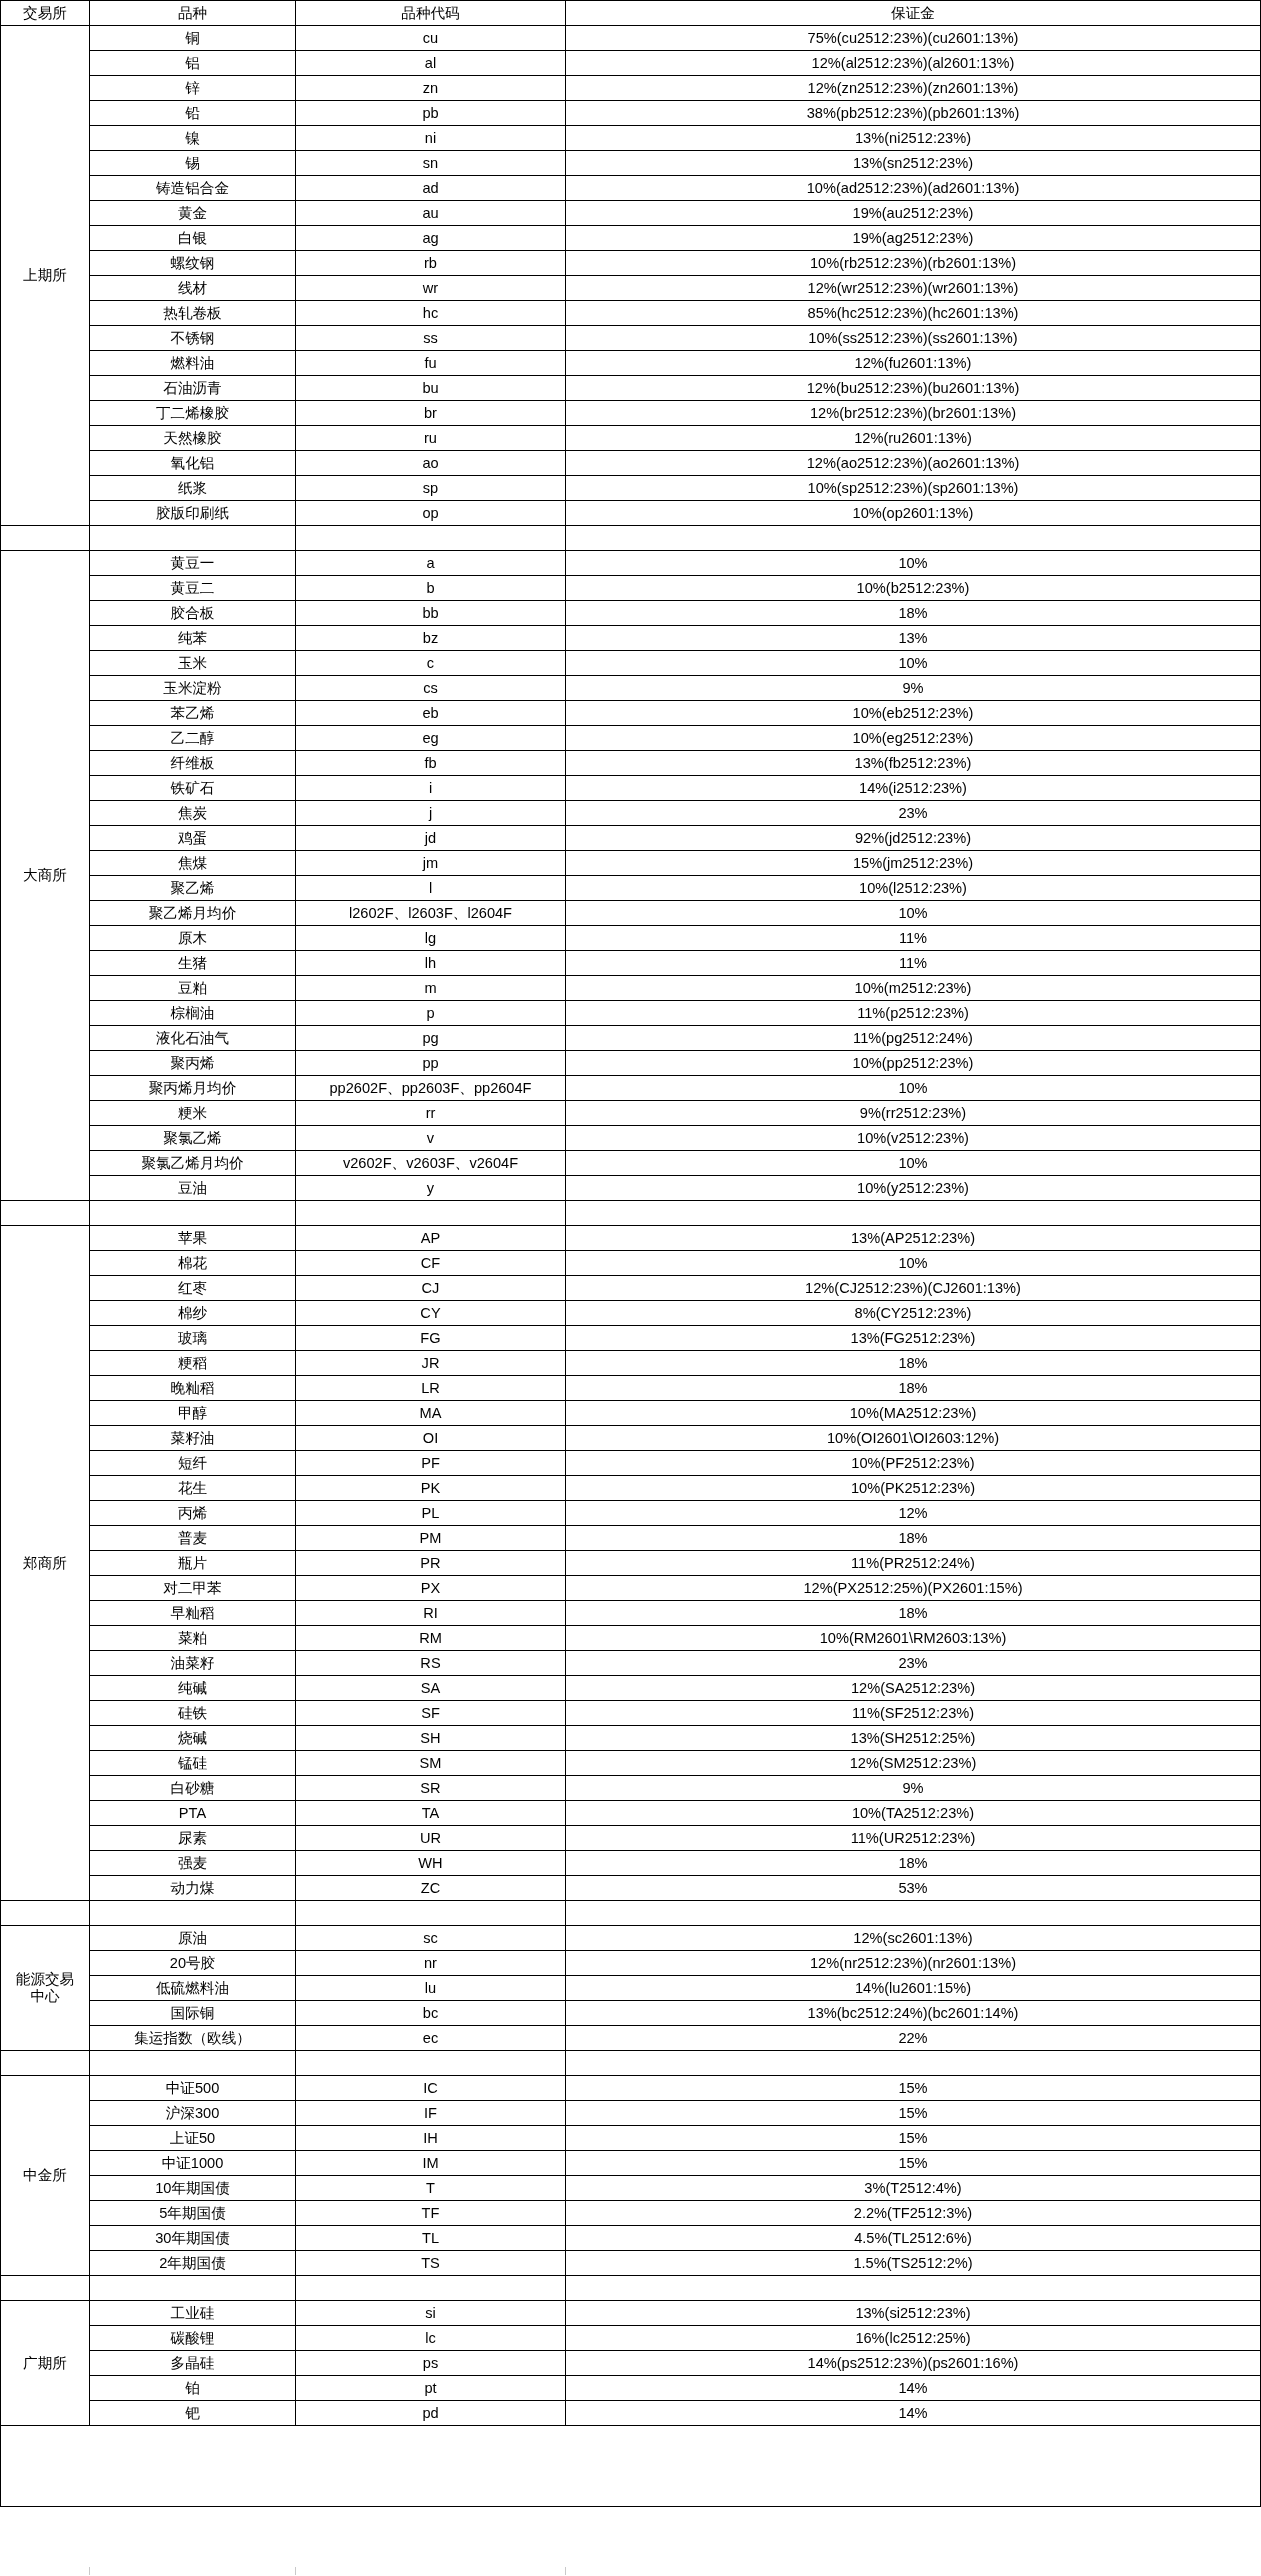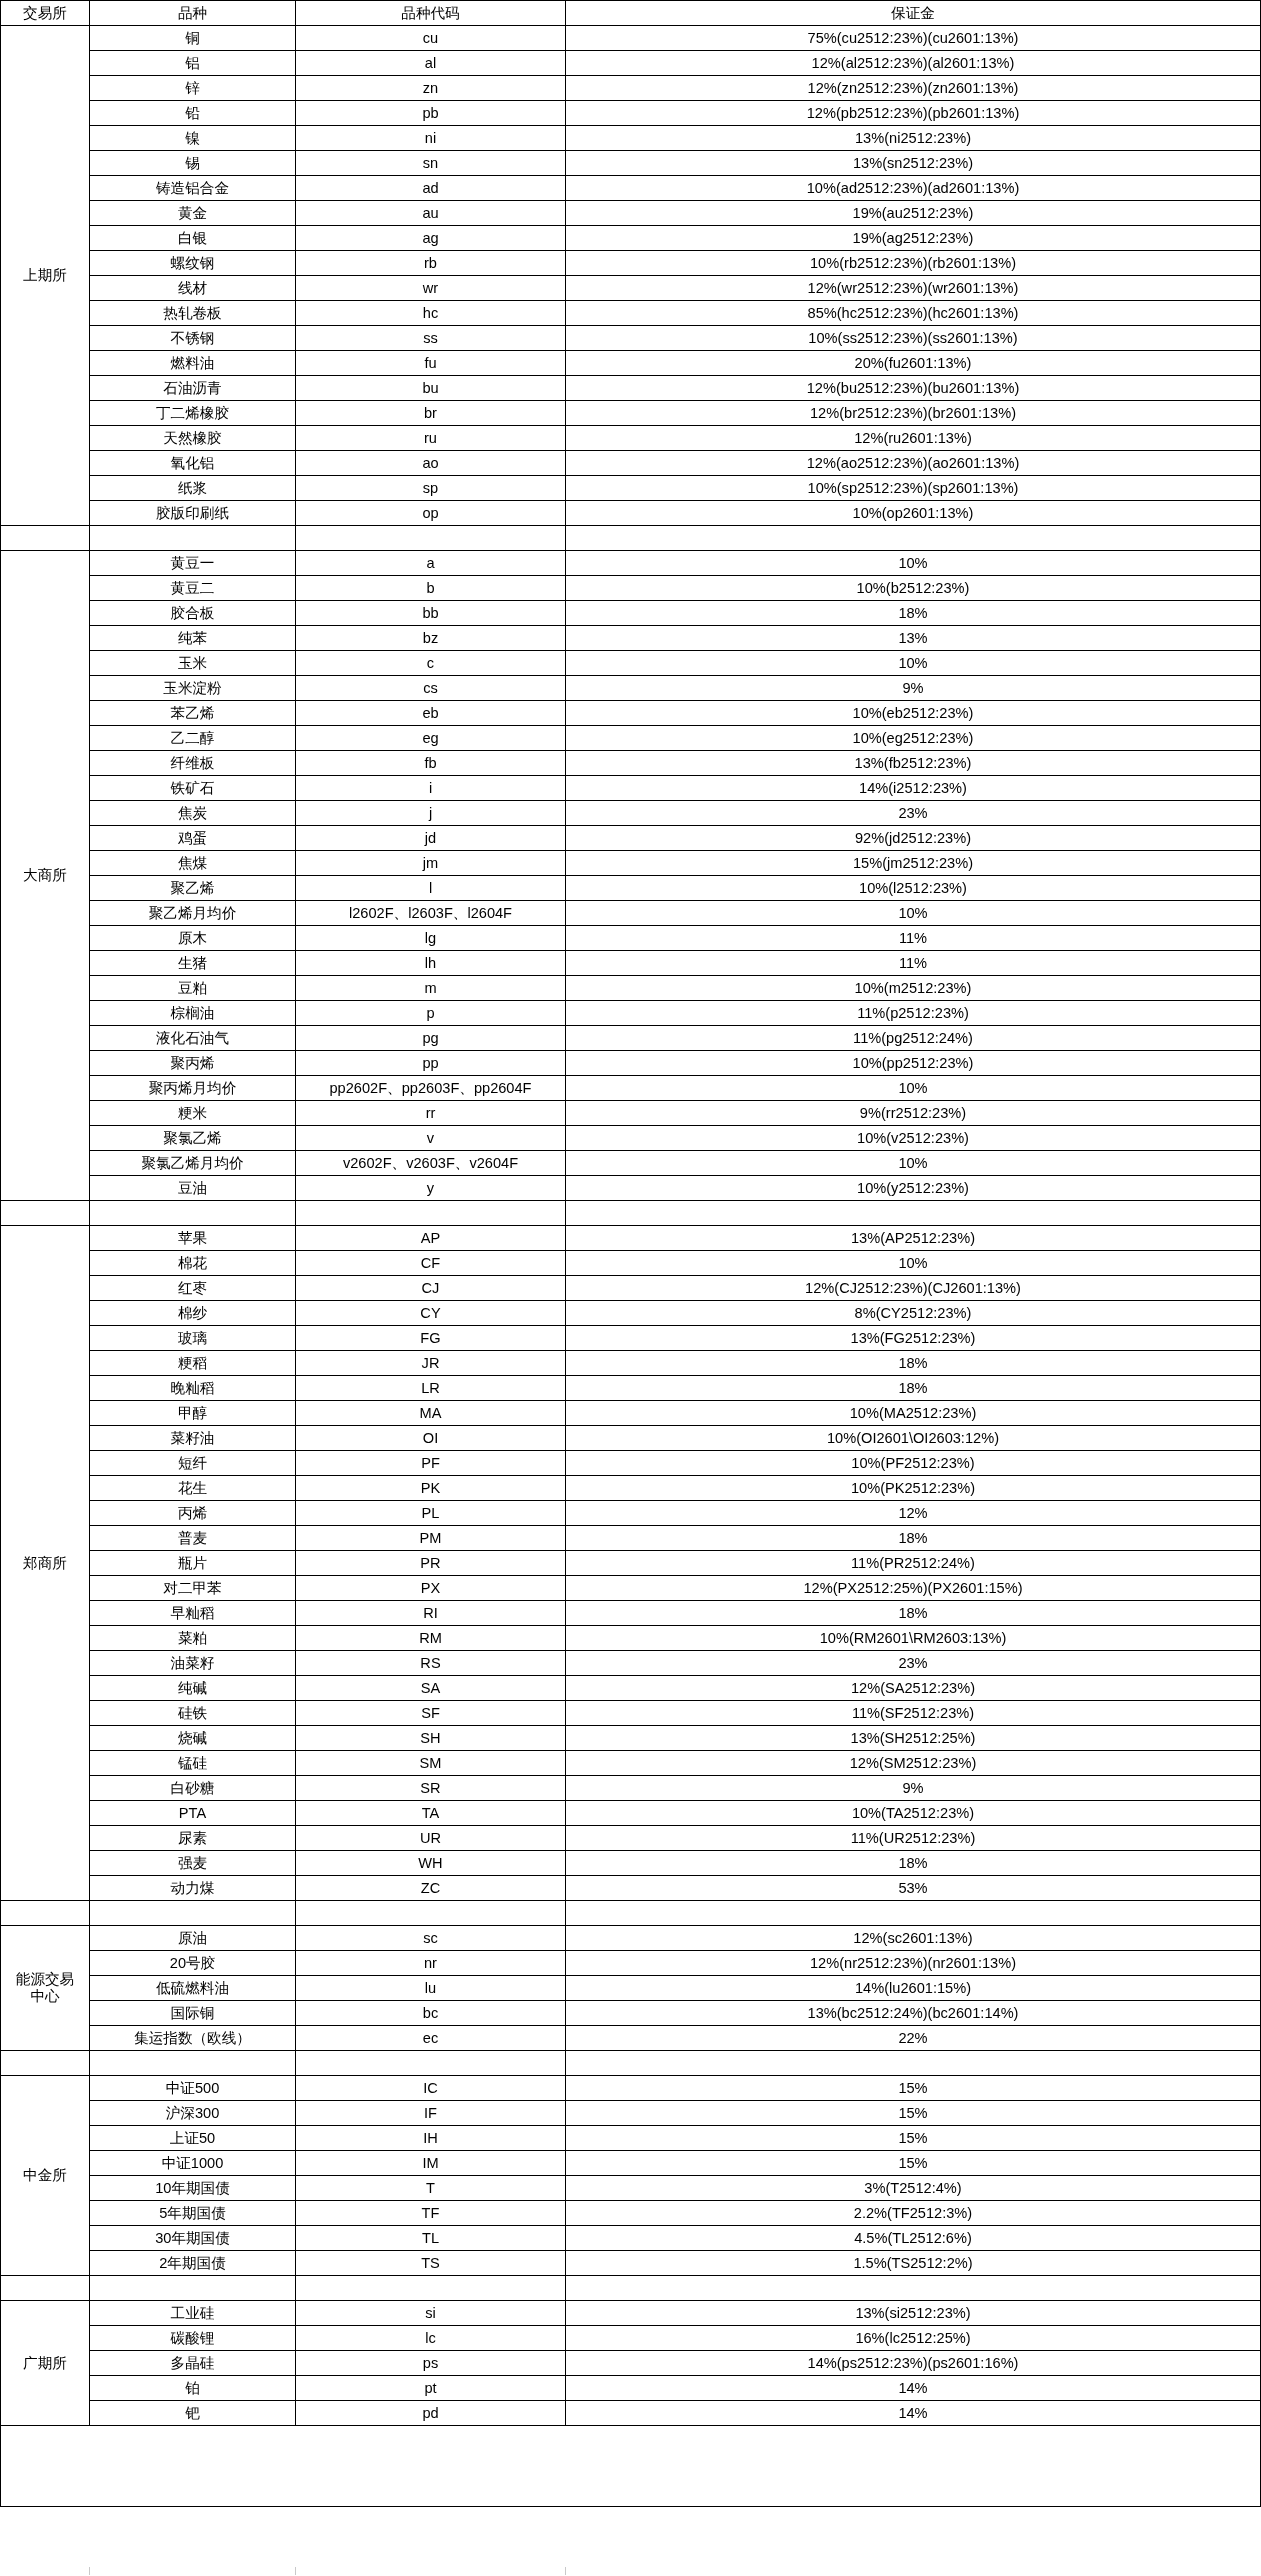--- a/index.html
+++ b/index.html
@@ -94,21 +94,21 @@
           <td>12%(al2512:23%)(al2601:13%)</td>
         </tr>
         <tr>
           <td>锌</td>
           <td>zn</td>
           <td>12%(zn2512:23%)(zn2601:13%)</td>
         </tr>
         <tr>
           <td>铅</td>
           <td>pb</td>
-          <td>12%(pb2512:23%)(pb2601:13%)</td>
+          <td>38%(pb2512:23%)(pb2601:13%)</td>
         </tr>
         <tr>
           <td>镍</td>
           <td>ni</td>
           <td>13%(ni2512:23%)</td>
         </tr>
         <tr>
           <td>锡</td>
           <td>sn</td>
           <td>13%(sn2512:23%)</td>
@@ -144,21 +144,21 @@
           <td>85%(hc2512:23%)(hc2601:13%)</td>
         </tr>
         <tr>
           <td>不锈钢</td>
           <td>ss</td>
           <td>10%(ss2512:23%)(ss2601:13%)</td>
         </tr>
         <tr>
           <td>燃料油</td>
           <td>fu</td>
-          <td>20%(fu2601:13%)</td>
+          <td>12%(fu2601:13%)</td>
         </tr>
         <tr>
           <td>石油沥青</td>
           <td>bu</td>
           <td>12%(bu2512:23%)(bu2601:13%)</td>
         </tr>
         <tr>
           <td>丁二烯橡胶</td>
           <td>br</td>
           <td>12%(br2512:23%)(br2601:13%)</td>

